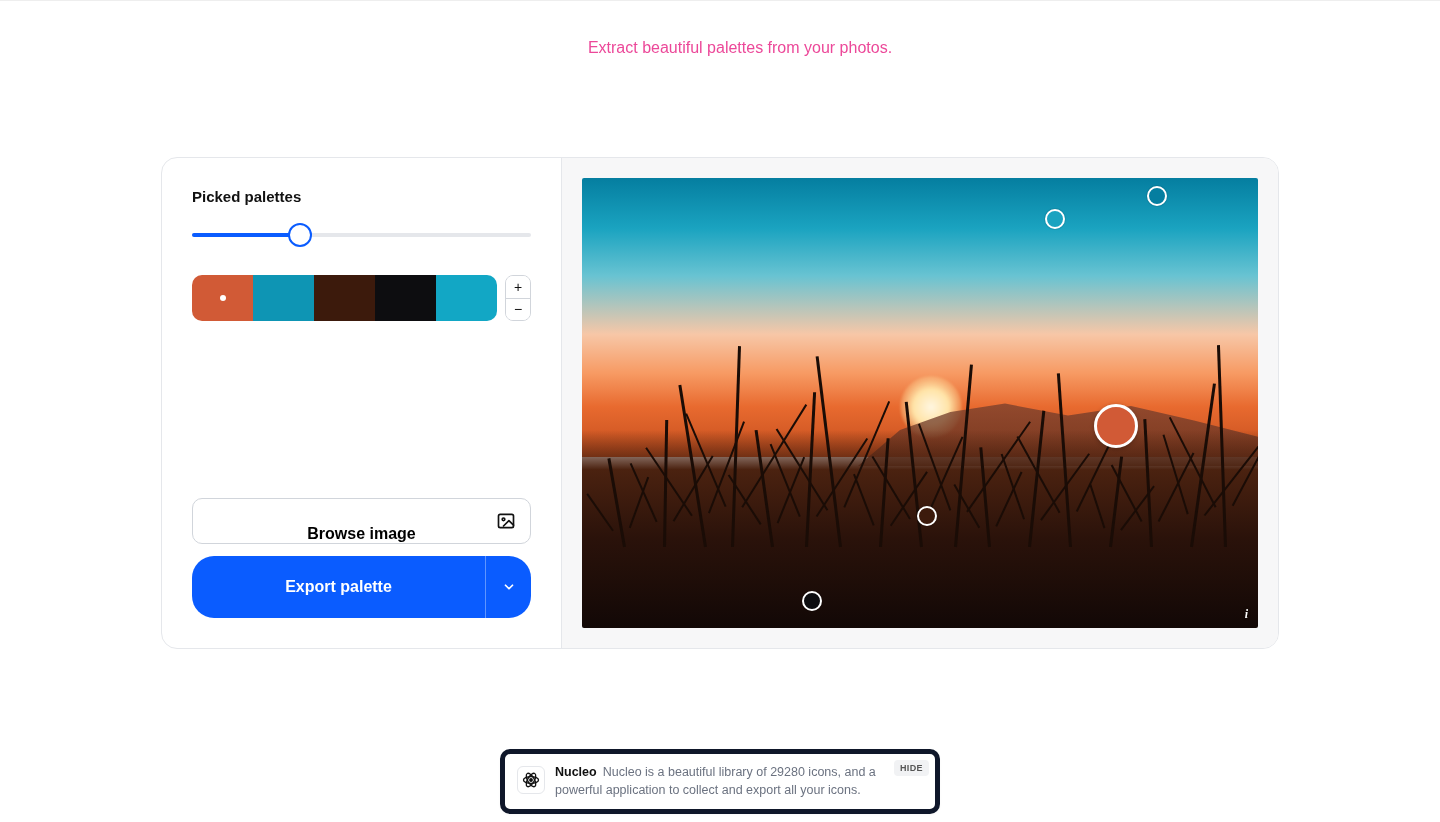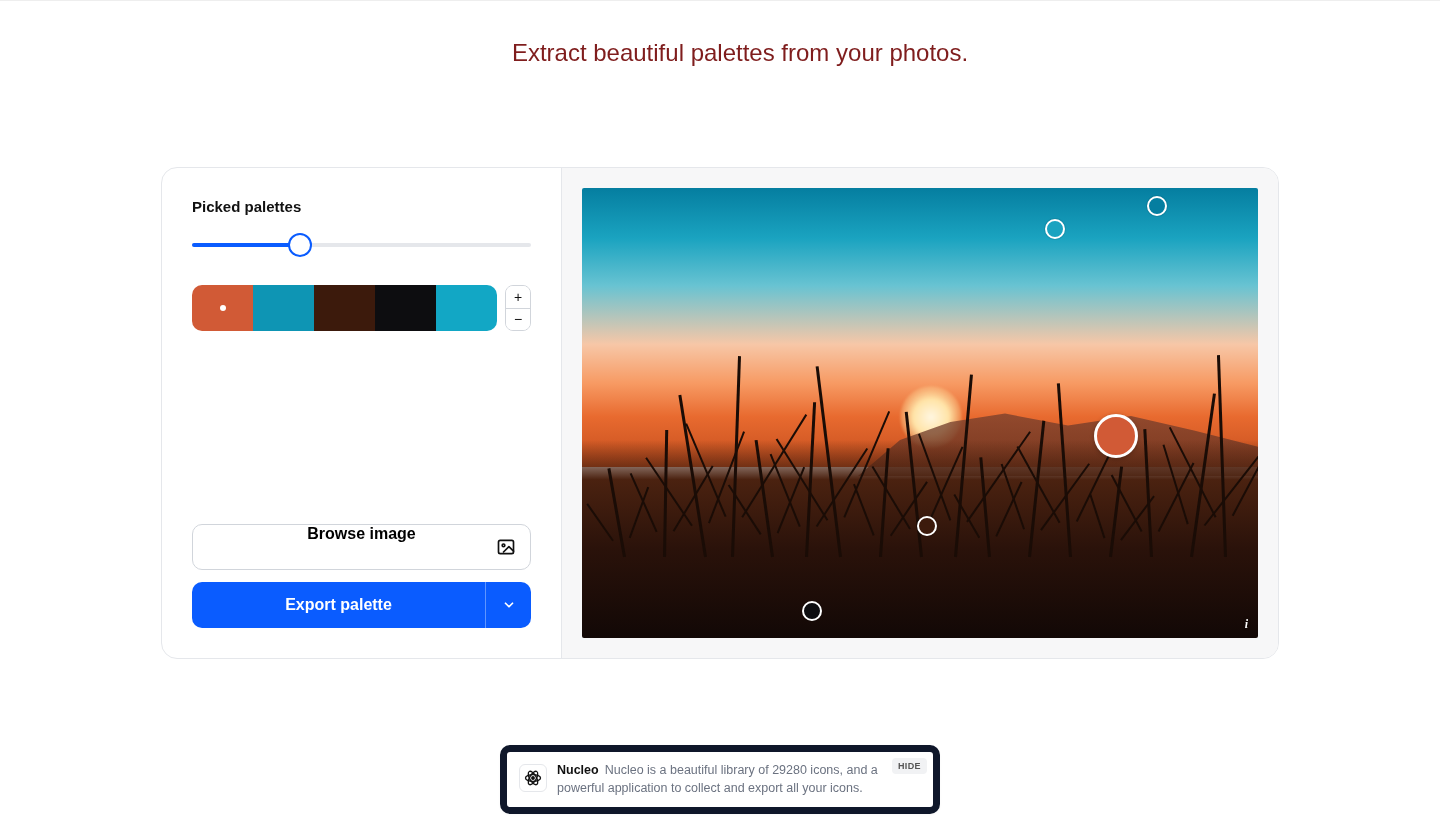--- a/index.html
+++ b/index.html
@@ -14,22 +14,22 @@
   }
   .hr-top { width: 100%; height: 1px; background: #eee; }
   .header { text-align: center; margin-top: 10px; }
   .title {
     font-size: 52px;
     font-weight: 900;
     letter-spacing: -2px;
     color: #0b0b0b;
   }
   .subtitle {
-    font-size: 24px;
-    color: #7f1d1d;
+    font-size: 16px;
+    color: #ec4899;
     margin-top: 38px;
     padding-left: 40px;
   }
   .card {
     width: 1118px;
     height: 492px;
     margin: 100px auto 2px;
     border: 1px solid #e5e7eb;
     border-radius: 16px;
     display: flex;
@@ -129,36 +129,36 @@
   }
   .pm-btn + .pm-btn { border-top: 1px solid #d1d5db; }
   .browse-btn {
     height: 46px;
     border: 1px solid #d1d5db;
     border-radius: 10px;
     background: #fff;
     font-size: 16px;
     font-weight: 700;
     display: flex;
-    align-items: flex-start;
+    align-items: flex-end;
     justify-content: center;
     position: relative;
     cursor: pointer;
     margin-bottom: 12px;
   }
   .browse-btn svg {
     position: absolute;
     right: 14px;
     top: 50%;
     transform: translateY(-50%);
   }
   .export-row {
     display: flex;
-    height: 46px;
-    border-radius: 10px;
+    height: 62px;
+    border-radius: 22px;
     overflow: hidden;
   }
   .export-btn {
     flex: 1;
     background: #0a5cff;
     color: #fff;
     border: none;
     font-size: 16px;
     font-weight: 700;
     cursor: pointer;
@@ -269,21 +269,21 @@
     cursor: pointer;
     text-shadow: 0 0 3px rgba(0,0,0,0.6);
   }
   .promo {
     position: absolute;
     left: 50%;
     transform: translateX(-50%);
     bottom: 8px;
     width: 440px;
     background: #fff;
-    border: 7px solid #0f172a;
+    border: 5px solid #0f172a;
     border-radius: 10px;
     padding: 10px 12px 10px 12px;
     display: flex;
     align-items: flex-start;
     gap: 10px;
     font-size: 12.5px;
     box-shadow: 0 1px 3px rgba(0,0,0,0.03);
   }
   .promo-icon {
     width: 28px;

